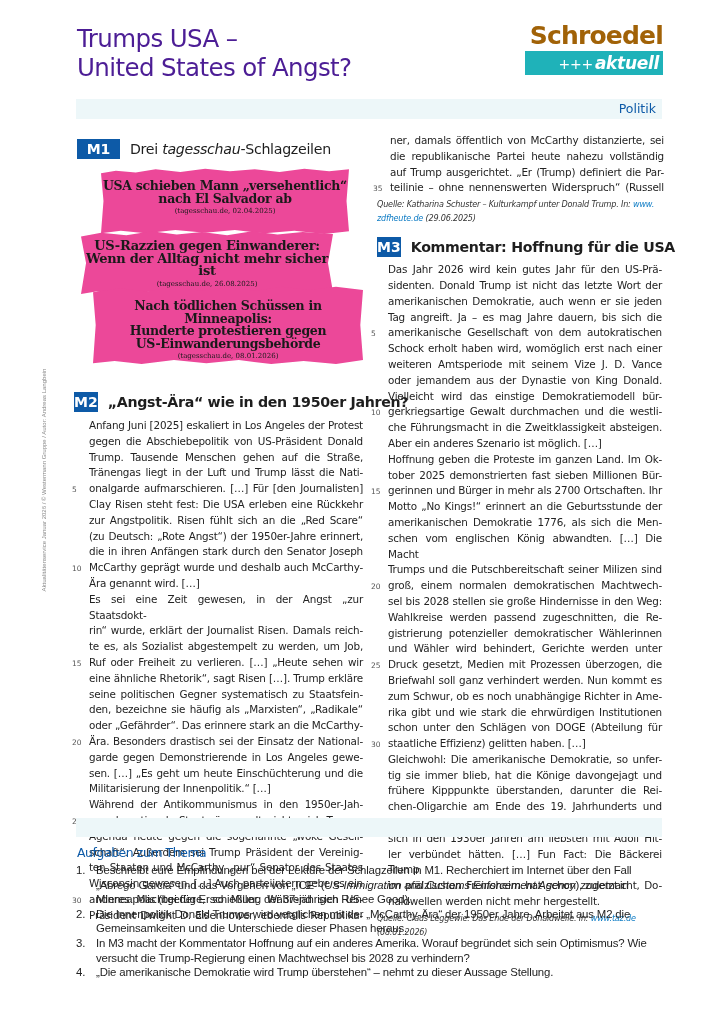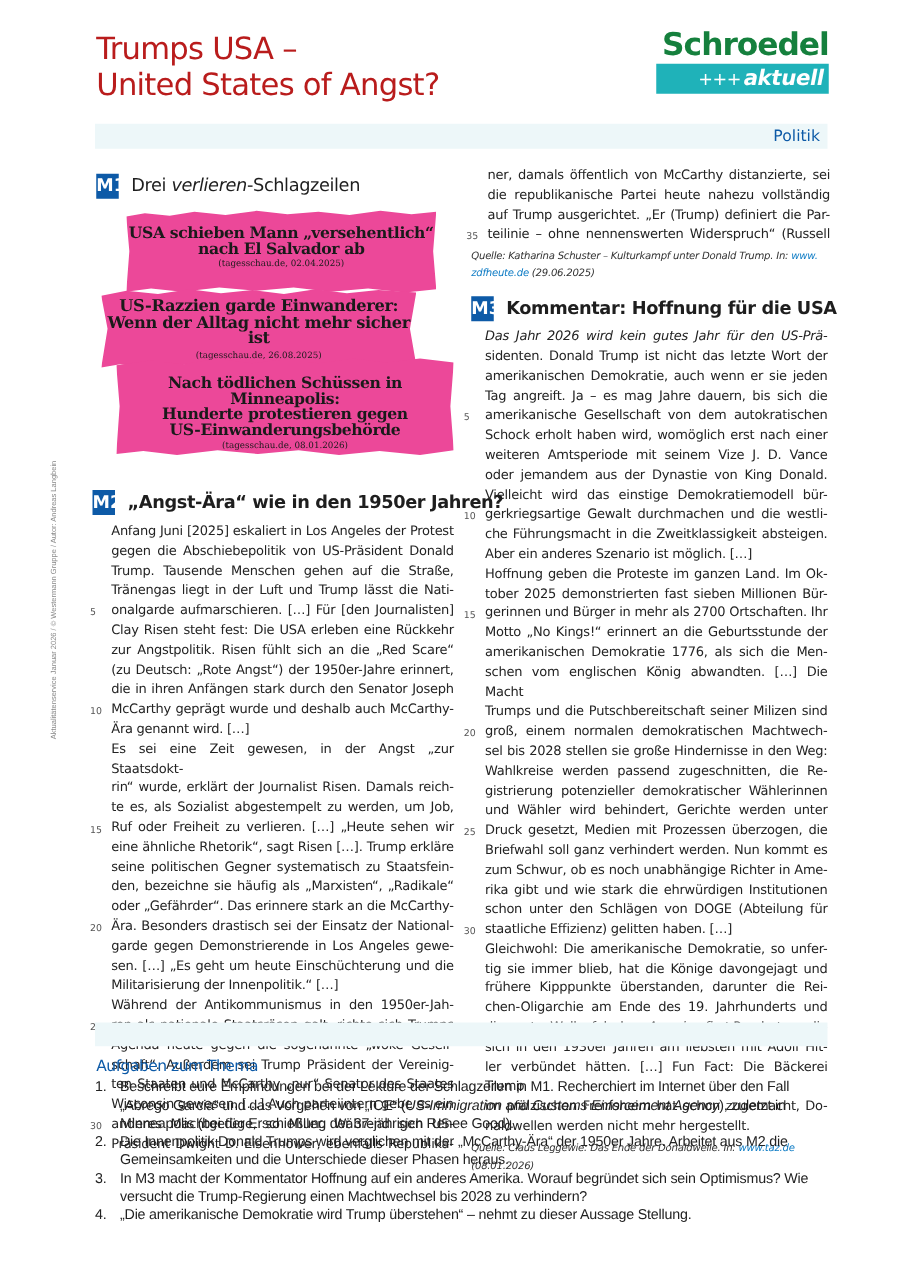--- a/index.html
+++ b/index.html
@@ -1,35 +1,35 @@
 <!DOCTYPE html>
 <html><head>
 <meta charset="utf-8">
 <style>
   * { box-sizing: border-box; margin: 0; padding: 0; }
   html, body { width: 720px; height: 1019px; background: #ffffff; overflow: hidden; }
   body { position: relative; font-family: "Liberation Sans", sans-serif; color: #1e1e1e; }
 
-  .title { position: absolute; left: 77px; top: 24px; font-family: "DejaVu Sans", sans-serif; font-size: 24.5px; line-height: 29px; color: #b91c1c; letter-spacing: -0.6px; font-weight: normal; }
+  .title { position: absolute; left: 77px; top: 24px; font-family: "DejaVu Sans", sans-serif; font-size: 24.5px; line-height: 29px; color: #4c1d95; letter-spacing: -0.6px; font-weight: normal; }
   .logo { position: absolute; left: 525px; top: 22px; width: 138px; }
-  .logo-top { font-family: "DejaVu Sans", sans-serif; font-weight: bold; font-size: 25px; line-height: 28px; color: #15803d; letter-spacing: -0.8px; text-align: right; }
+  .logo-top { font-family: "DejaVu Sans", sans-serif; font-weight: bold; font-size: 25px; line-height: 28px; color: #a16207; letter-spacing: -0.8px; text-align: right; }
   .logo-bar { margin-top: 1px; background: #1fb2b9; color: #fff; height: 24px; line-height: 24px; text-align: right; padding-right: 4px; font-family: "DejaVu Sans", sans-serif; font-size: 17px; font-style: italic; font-weight: bold; letter-spacing: -0.3px; }
   .logo-bar .plus { font-weight: normal; font-style: normal; font-size: 14px; margin-right: 2px; }
 
   .subject-band { position: absolute; left: 76px; top: 99px; width: 586px; height: 20px; background: #edf7f9; }
   .subject-label { position: absolute; right: 6px; top: 2px; font-size: 12.5px; color: #0d5aa7; font-family: "DejaVu Sans", sans-serif; }
 
   .side-credit { position: absolute; left: 38px; top: 330px; width: 300px; height: 12px; transform-origin: 0 0; transform: rotate(-90deg) translate(-300px, 0); font-size: 6px; color: #888; white-space: nowrap; text-align: center; line-height: 12px; }
 
   .col { position: absolute; }
   .col-left { left: 77px; top: 138px; width: 290px; }
   .col-right { left: 380px; top: 133px; width: 283px; }
 
   .m-head { display: flex; align-items: center; height: 22px; }
-  .m-badge { background: #0d5aa7; color: #fff; font-weight: bold; font-size: 14px; width: 18px; height: 20px; line-height: 20px; text-align: center; font-family: "DejaVu Sans", sans-serif; }
+  .m-badge { background: #0d5aa7; color: #fff; font-weight: bold; font-size: 14px; width: 43px; height: 20px; line-height: 20px; text-align: center; font-family: "DejaVu Sans", sans-serif; }
   .m-title { margin-left: 10px; font-family: "DejaVu Sans", sans-serif; font-size: 14.2px; font-weight: bold; color: #1e1e1e; letter-spacing: -0.3px; white-space: nowrap; }
   .m-title i { font-style: italic; }
 
   .clips { position: relative; width: 290px; height: 190px; margin-top: 8px; }
   .clip { position: absolute; background: #ec4899; text-align: center; font-family: "DejaVu Serif", serif; color: #1a1a1a; }
   .clip h4 { font-weight: bold; font-size: 12.5px; line-height: 12.5px; letter-spacing: -0.3px; }
   .clip .src { font-size: 7px; margin-top: 2px; }
   .clip-1 { left: 24px; top: 0px; width: 248px; height: 66px; padding-top: 12px; clip-path: polygon(0 8%, 6% 4%, 14% 7%, 22% 2%, 32% 6%, 42% 1%, 52% 5%, 62% 2%, 72% 6%, 82% 1%, 92% 5%, 100% 2%, 99% 50%, 100% 96%, 90% 100%, 78% 95%, 66% 99%, 54% 94%, 42% 98%, 30% 94%, 18% 99%, 8% 95%, 0 99%, 1% 50%); }
   .clip-2 { left: 4px; top: 62px; width: 252px; height: 66px; padding-top: 10px; clip-path: polygon(0 10%, 8% 4%, 18% 8%, 28% 2%, 38% 7%, 48% 3%, 58% 8%, 68% 2%, 78% 7%, 88% 3%, 100% 6%, 98% 50%, 100% 94%, 88% 100%, 76% 94%, 64% 99%, 52% 93%, 40% 98%, 28% 93%, 16% 98%, 6% 93%, 0 97%, 2% 50%); }
   .clip-3 { left: 16px; top: 118px; width: 270px; height: 78px; padding-top: 14px; clip-path: polygon(0 8%, 10% 3%, 20% 7%, 30% 1%, 40% 6%, 50% 2%, 60% 6%, 70% 1%, 80% 5%, 90% 1%, 100% 5%, 99% 50%, 100% 95%, 90% 100%, 78% 96%, 66% 100%, 54% 95%, 42% 99%, 30% 95%, 18% 100%, 8% 96%, 0 99%, 1% 50%); }
@@ -74,32 +74,32 @@
 <div class="subject-band">
   <span class="subject-label">Politik</span>
 </div>
 
 <div class="side-credit">Aktualitätenservice Januar 2026 / © Westermann Gruppe / Autor: Andreas Langbein</div>
 
 <div class="col col-left">
   <div class="m-head">
     <div class="m-badge">M1</div>
     <div class="m-title" style="font-weight:normal">
-      <span>Drei </span><i>verlieren</i><span>-Schlagzeilen</span>
+      <span>Drei </span><i>tagesschau</i><span>-Schlagzeilen</span>
     </div>
   </div>
 
   <div class="clips">
     <div class="clip clip-1">
       <h4>USA schieben Mann „versehentlich“</h4>
       <h4>nach El Salvador ab</h4>
       <div class="src">(tagesschau.de, 02.04.2025)</div>
     </div>
     <div class="clip clip-2">
-      <h4>US-Razzien garde Einwanderer:</h4>
+      <h4>US-Razzien gegen Einwanderer:</h4>
       <h4>Wenn der Alltag nicht mehr sicher ist</h4>
       <div class="src">(tagesschau.de, 26.08.2025)</div>
     </div>
     <div class="clip clip-3">
       <h4>Nach tödlichen Schüssen in Minneapolis:</h4>
       <h4>Hunderte protestieren gegen</h4>
       <h4>US-Einwanderungsbehörde</h4>
       <div class="src">(tagesschau.de, 08.01.2026)</div>
     </div>
   </div>
@@ -156,21 +156,21 @@
     <span>Quelle: Katharina Schuster – Kulturkampf unter Donald Trump. In: </span><span class="link">www.</span><br>
     <span class="link">zdfheute.de</span><span> (29.06.2025)</span>
   </div>
 
   <div class="m3-block">
     <div class="m-head">
       <div class="m-badge">M3</div>
       <div class="m-title">Kommentar: Hoffnung für die USA</div>
     </div>
     <div class="text" style="width:274px" id="m3-text">
-        <div class="line" style="white-space: normal; font-style: italic;">Das Jahr 2026 wird kein gutes Jahr für den US-Prä-</div>
+        <div class="line" style="white-space: normal;">Das Jahr 2026 wird kein gutes Jahr für den US-Prä-</div>
         <div class="line" style="white-space: normal;">sidenten. Donald Trump ist nicht das letzte Wort der</div>
         <div class="line" style="white-space: normal;">amerikanischen Demokratie, auch wenn er sie jeden</div>
         <div class="line" style="white-space: normal;">Tag angreift. Ja – es mag Jahre dauern, bis sich die</div>
         <div class="line" style="white-space: normal;"><span class="lnum">5</span>amerikanische Gesellschaft von dem autokratischen</div>
         <div class="line" style="white-space: normal;">Schock erholt haben wird, womöglich erst nach einer</div>
         <div class="line" style="white-space: normal;">weiteren Amtsperiode mit seinem Vize J. D. Vance</div>
         <div class="line" style="white-space: normal;">oder jemandem aus der Dynastie von King Donald.</div>
         <div class="line" style="white-space: normal;">Vielleicht wird das einstige Demokratiemodell bür-</div>
         <div class="line" style="white-space: normal;"><span class="lnum">10</span>gerkriegsartige Gewalt durchmachen und die westli-</div>
         <div class="line" style="white-space: normal;">che Führungsmacht in die Zweitklassigkeit absteigen.</div>

